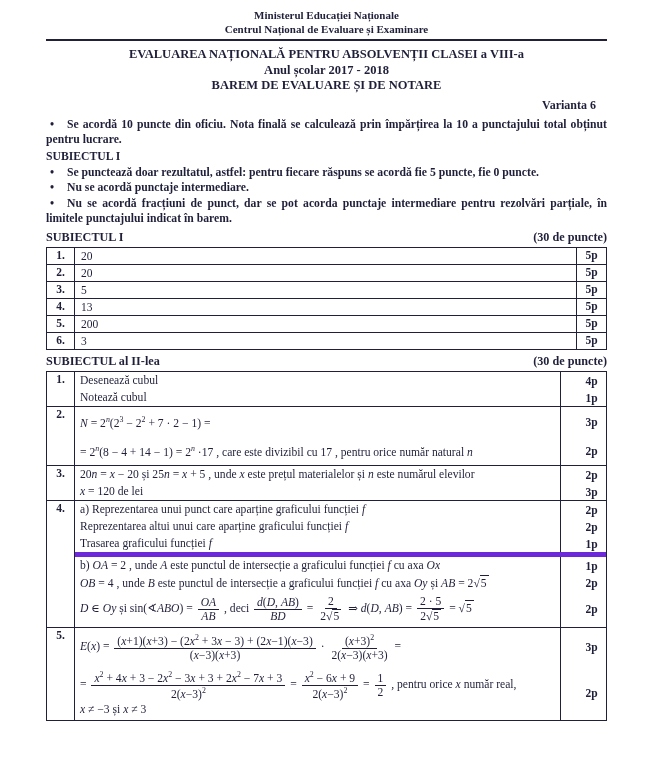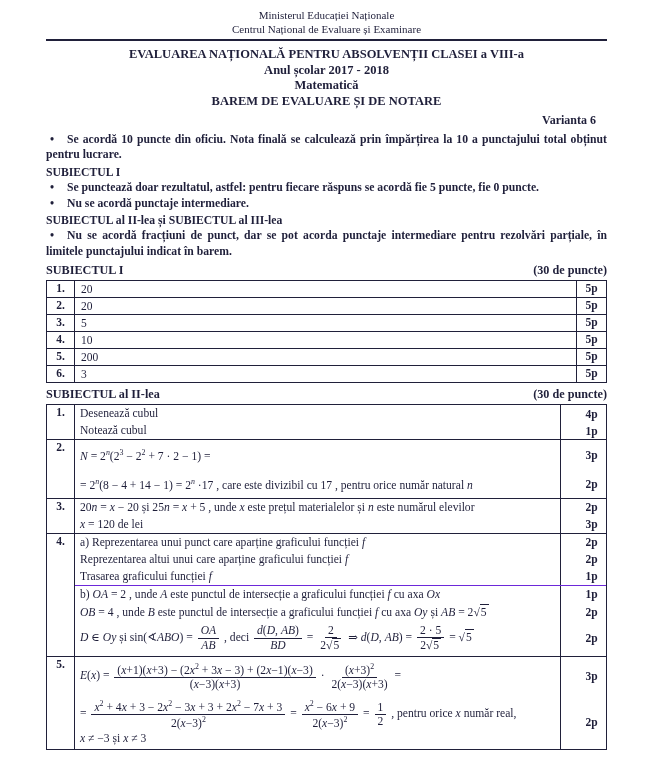--- a/index.html
+++ b/index.html
@@ -1,20 +1,20 @@
 <!DOCTYPE html>
 <html><head>
 <meta charset="utf-8">
 <style>
   html,body{margin:0;padding:0;background:#fff;}
   body{width:665px;height:770px;overflow:hidden;
        font-family:"Liberation Serif","DejaVu Serif",serif;color:#1f1f3a;}
   .page{box-sizing:border-box;width:665px;height:770px;padding:8px 58px 0 46px;}
   
-  .org{text-align:center;font-size:11px;line-height:14px;}
+  .org{text-align:center;font-size:11px;line-height:14px;font-weight:bold;}
   .rule{border:none;border-top:2px solid #20203a;margin:3px 0 6px 0;}
   .t1{text-align:center;font-weight:bold;font-size:12.5px;line-height:15.5px;}
   .variant{text-align:right;font-weight:bold;font-size:12px;line-height:14px;margin:4px 11px 5px 0;}
   
   .instr p{margin:0;font-size:11.7px;line-height:15.4px;font-weight:bold;text-align:justify;}
   .instr p.bullet .bchar{display:inline-block;width:17px;text-align:left;padding-left:4px;}
   .instr p.head{margin-top:2px;}
   
   .sec-head{display:flex;justify-content:space-between;font-weight:bold;font-size:12.2px;
             line-height:15px;margin:4px 0 2px 0;}
@@ -22,21 +22,21 @@
   .tbl{border:1px solid #20203a;}
   .trow{display:flex;border-top:1px solid #20203a;}
   .trow:first-child{border-top:none;}
   .tnum{width:27px;flex:0 0 27px;border-right:1px solid #20203a;text-align:center;
         font-weight:bold;font-size:11.5px;padding-top:1px;}
   
   .t1ans{flex:1;font-size:11.5px;line-height:14px;padding:1px 6px;border-right:1px solid #20203a;}
   .t1pts{width:29px;flex:0 0 29px;text-align:center;font-weight:bold;font-size:11.5px;padding-top:1px;}
   
   .groups{flex:1;display:flex;flex-direction:column;}
-  .group{display:flex;flex-direction:column;border-top:1px solid #6d28d9;}
+  .group{display:flex;flex-direction:column;border-top:5px solid #6d28d9;}
   .group:first-child{border-top:none;}
   .linerow{display:flex;flex:1;gap:16px;}
   .lcontent{flex:1;border-right:1px solid #20203a;padding:1px 5px;font-size:11.6px;line-height:15px;}
   .lcontent.sp-m{padding-top:5px;padding-bottom:5px;}
   .lcontent.sp-s{padding-top:3px;padding-bottom:3px;}
   .lpoints{width:29px;flex:0 0 29px;display:flex;align-items:center;justify-content:center;
            font-weight:bold;font-size:11.5px;}
   
   .mvar{font-style:italic;}
   sup{font-size:.68em;}
@@ -48,30 +48,28 @@
 </style>
 </head>
 <body>
 
 <div class="page">
   <div class="org">Ministerul Educației Naționale</div>
   <div class="org">Centrul Național de Evaluare și Examinare</div>
   <hr class="rule">
   <div class="t1">EVALUAREA NAȚIONALĂ PENTRU ABSOLVENȚII CLASEI a VIII-a</div>
   <div class="t1">Anul școlar 2017 - 2018</div>
-  <div class="t1">Matematică</div>
   <div class="t1">BAREM DE EVALUARE ȘI DE NOTARE</div>
   <div class="variant">Varianta 6</div>
 
   <div class="instr" id="instructions">
       <p class="bullet"><span class="bchar">•</span>Se acordă 10 puncte din oficiu. Nota finală se calculează prin împărțirea la 10 a punctajului total obținut pentru lucrare.</p>
       <p class="head">SUBIECTUL I</p>
       <p class="bullet"><span class="bchar">•</span>Se punctează doar rezultatul, astfel: pentru fiecare răspuns se acordă fie 5 puncte, fie 0 puncte.</p>
       <p class="bullet"><span class="bchar">•</span>Nu se acordă punctaje intermediare.</p>
-      <p class="head">SUBIECTUL al II-lea și SUBIECTUL al III-lea</p>
       <p class="bullet"><span class="bchar">•</span>Nu se acordă fracțiuni de punct, dar se pot acorda punctaje intermediare pentru rezolvări parțiale, în limitele punctajului indicat în barem.</p>
     </div>
 
   <div class="sec-head">
     <span>SUBIECTUL I</span>
     <span>(30 de puncte)</span>
   </div>
   <div class="tbl" id="table1">
       <div class="trow">
         <div class="tnum">1.</div>
@@ -83,21 +81,21 @@
         <div class="t1ans">20</div>
         <div class="t1pts">5p</div>
       </div>
       <div class="trow">
         <div class="tnum">3.</div>
         <div class="t1ans">5</div>
         <div class="t1pts">5p</div>
       </div>
       <div class="trow">
         <div class="tnum">4.</div>
-        <div class="t1ans">10</div>
+        <div class="t1ans">13</div>
         <div class="t1pts">5p</div>
       </div>
       <div class="trow">
         <div class="tnum">5.</div>
         <div class="t1ans">200</div>
         <div class="t1pts">5p</div>
       </div>
       <div class="trow">
         <div class="tnum">6.</div>
         <div class="t1ans">3</div>

